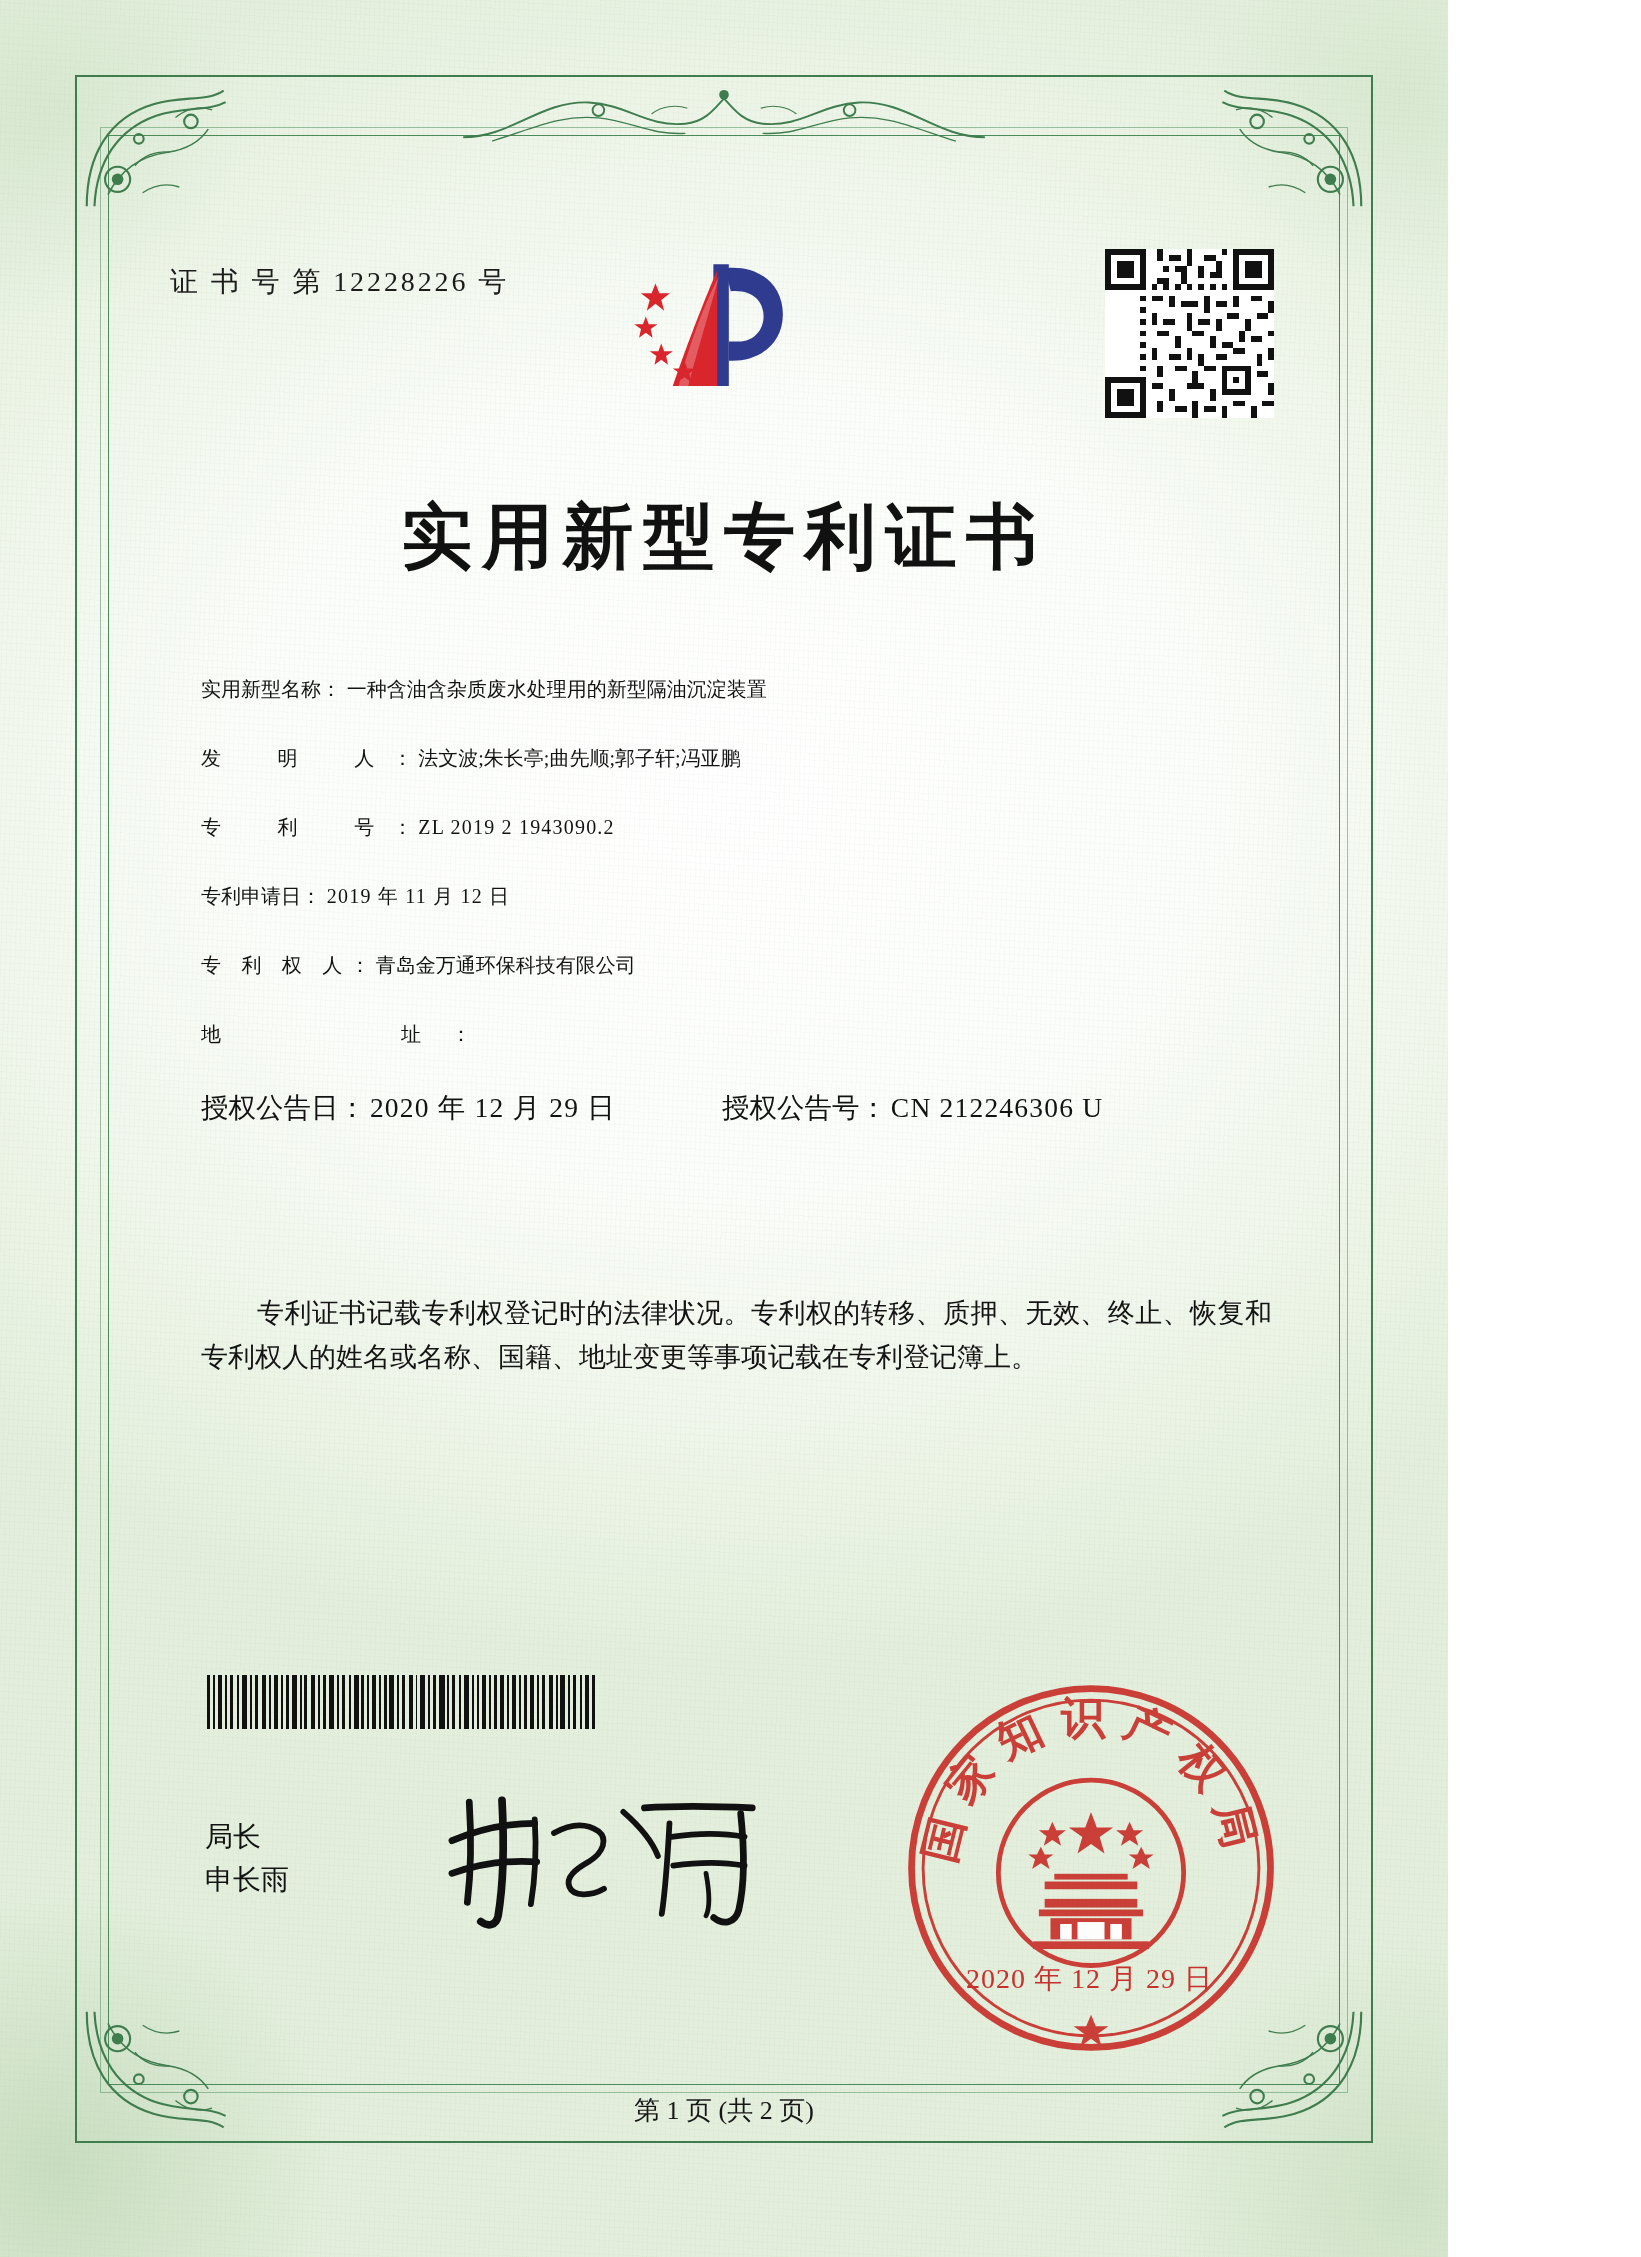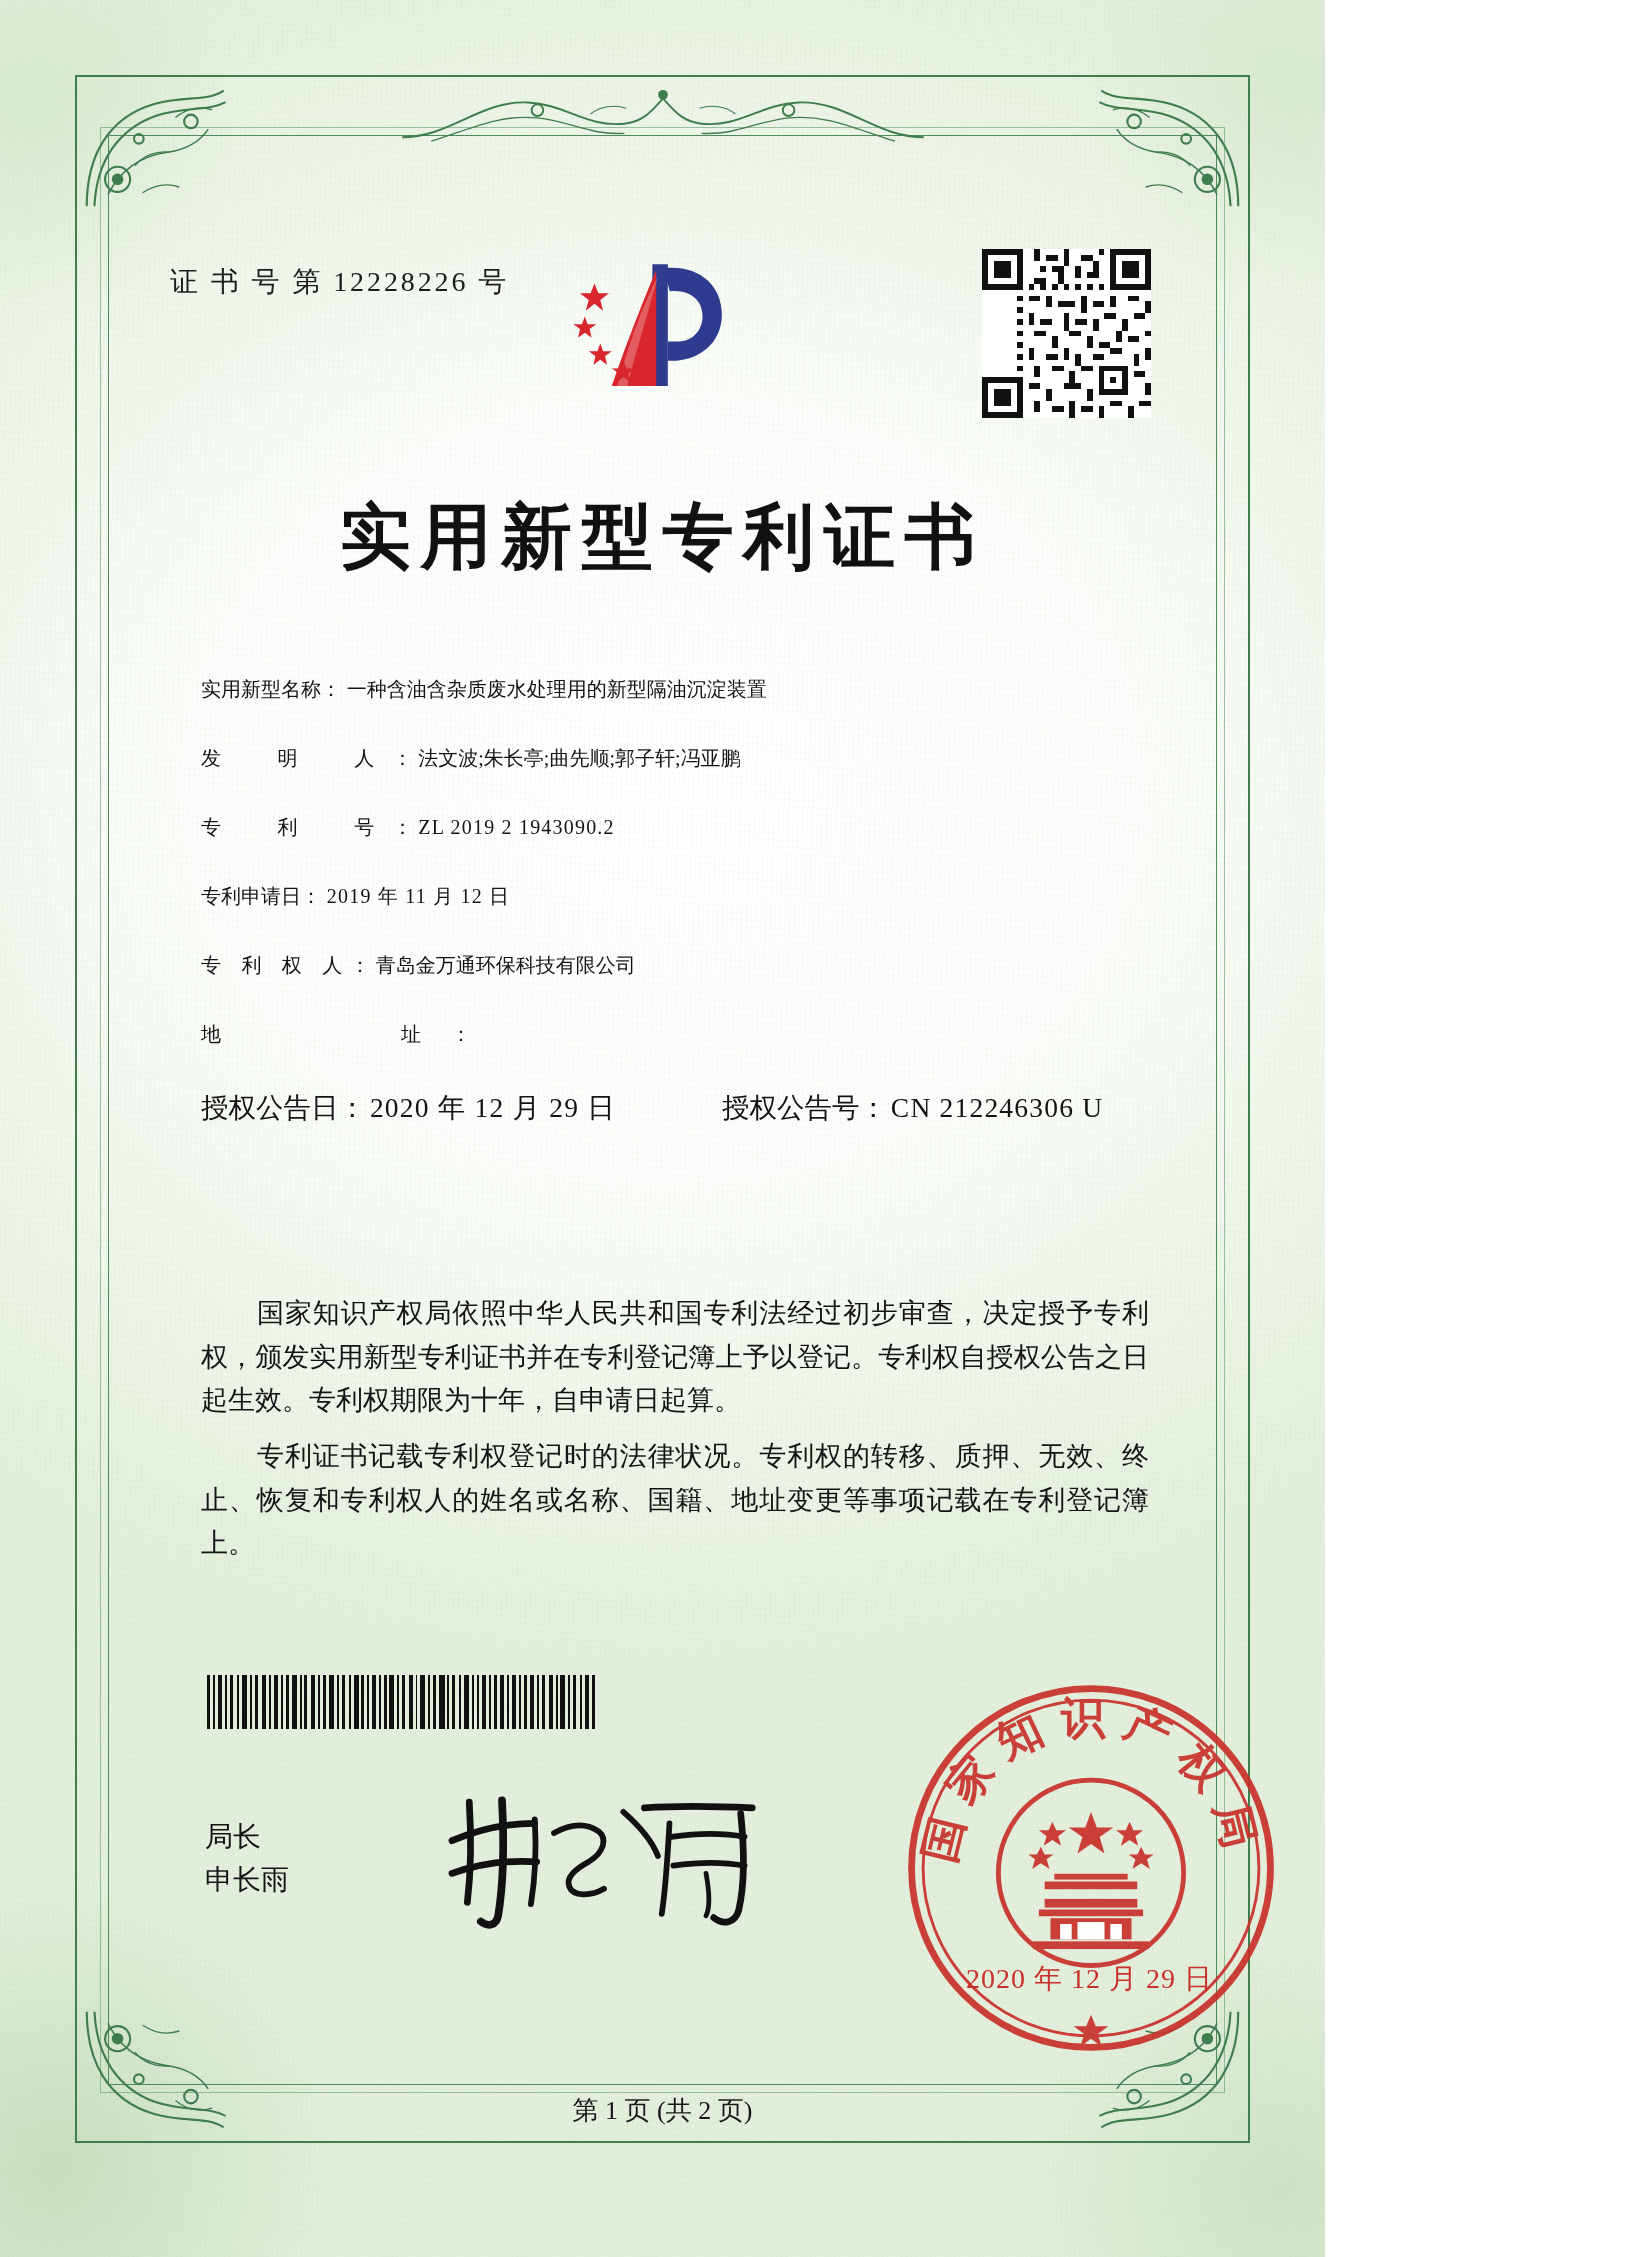--- a/index.html
+++ b/index.html
@@ -5,21 +5,21 @@
   html, body {
     margin: 0;
     padding: 0;
     background: #ffffff;
   }
   body {
     font-family: "Liberation Serif", "DejaVu Serif", serif;
   }
   .page {
     position: relative;
-    width: 1325px;
+    width: 1448px;
     height: 2257px;
     overflow: hidden;
     background:
       radial-gradient(ellipse 1062px 869px at 50% 35%, #ffffff 0%, #fbfdfa 45%, #eef5e9 75%, #e3efdc 100%),
       linear-gradient(160deg, #f7fbf4 0%, #eef6e8 40%, #dfeed6 100%);
   }
   
   .page:before {
     content: "";
     position: absolute;
@@ -500,21 +500,20 @@
       <span>授权公告日</span>
       <span>：</span>
       <span class="f-value latin">2020 年 12 月 29 日</span>
       <span class="second">授权公告号</span>
       <span>：</span>
       <span class="f-value latin">CN 212246306 U</span>
     </div>
   </div>
 
   <div class="paras">
-    <p>国家知识产权局依照中华人民共和国专利法经过初步审查，决定授予专利权，颁发实用新型专利证书并在专利登记簿上予以登记。专利权自授权公告之日起生效。专利权期限为十年，自申请日起算。</p>
     <p>专利证书记载专利权登记时的法律状况。专利权的转移、质押、无效、终止、恢复和专利权人的姓名或名称、国籍、地址变更等事项记载在专利登记簿上。</p>
   </div>
 
   <div class="barcode">
     <svg viewBox="0 0 410 62" shape-rendering="crispEdges">
       <g fill="#111">
         <rect x="2" y="0" width="3" height="56"></rect>
           <rect x="8" y="0" width="2" height="56"></rect>
         <rect x="13" y="0" width="5" height="56"></rect>
           <rect x="21" y="0" width="2" height="56"></rect>

